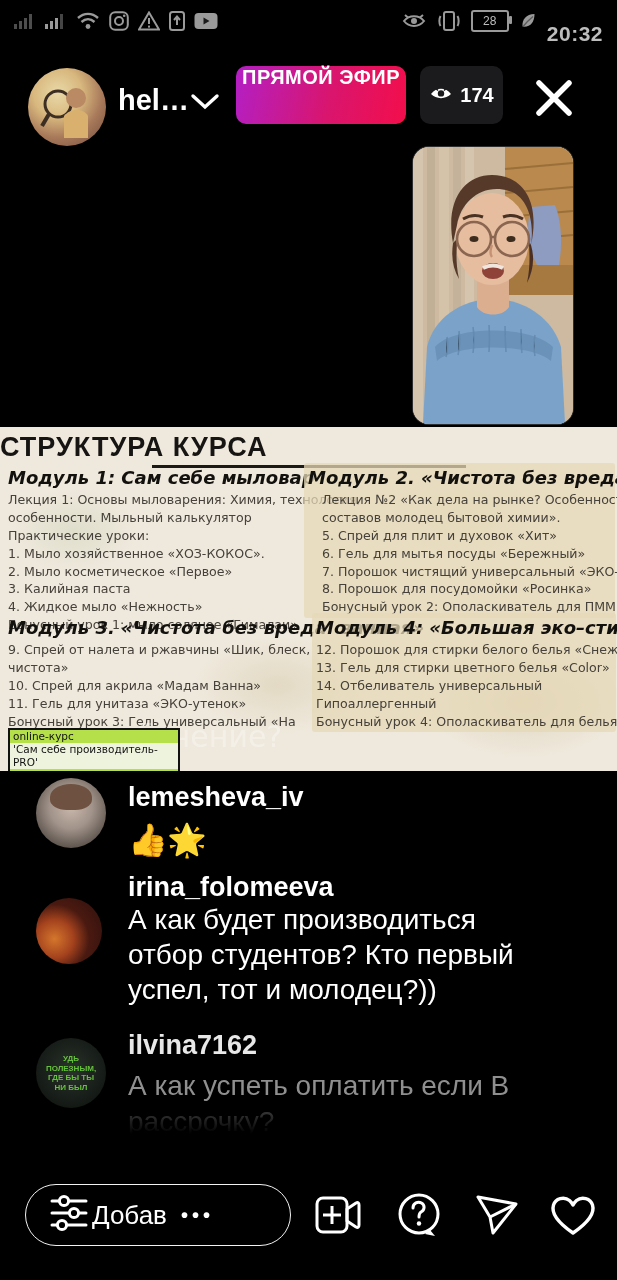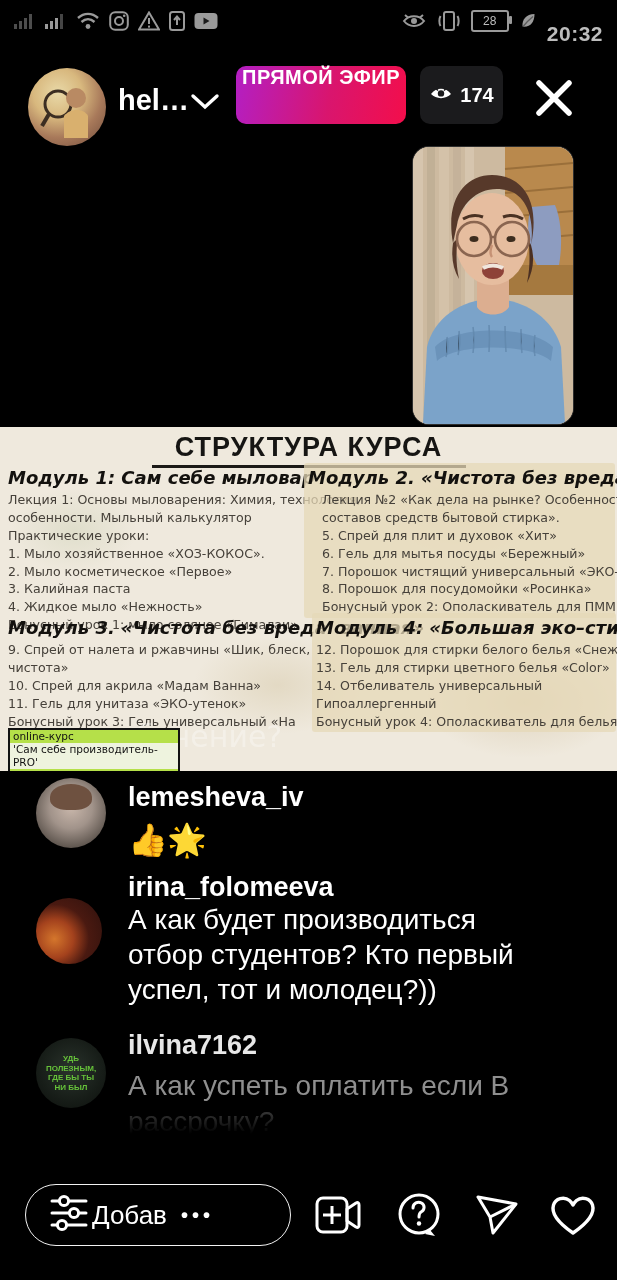--- a/index.html
+++ b/index.html
@@ -43,21 +43,21 @@
 
   
   .slide{position:absolute;top:427px;left:0;width:617px;height:344px;
     background:#efe9dd;color:#2d2a25;overflow:hidden;}
   .slide:before{content:"";position:absolute;inset:0;
     background:
       radial-gradient(90px 60px at 12% 30%,rgba(150,170,120,.18),transparent 70%),
       radial-gradient(120px 70px at 45% 75%,rgba(190,170,120,.25),transparent 70%),
       radial-gradient(140px 80px at 85% 80%,rgba(185,160,110,.28),transparent 70%),
       radial-gradient(100px 60px at 75% 25%,rgba(200,180,130,.20),transparent 70%);}
-  .slide-title{position:absolute;top:5px;left:0;width:100%;text-align:center;
+  .slide-title{position:absolute;top:5px;left:0;width:100%;text-align:left;
     font-size:27px;font-weight:bold;letter-spacing:1px;color:#161513;}
   .slide-title-underline{position:absolute;top:38px;left:152px;width:314px;height:3px;background:#1c1a17;}
   .module{position:absolute;font-family:"DejaVu Sans",sans-serif;}
   .m-head{font-size:18px;font-weight:bold;font-style:italic;color:#13110e;margin-bottom:3px;white-space:nowrap;}
   .m-line{font-size:12.6px;line-height:1.42;color:#46413a;white-space:nowrap;}
   .m1{left:8px;top:40px;width:292px;}
   .m2{left:308px;top:40px;width:305px;}
   .m2 .panel,.m4 .panel{position:absolute;left:-4px;top:-4px;right:-2px;bottom:-2px;
     background:rgba(230,216,183,.75);z-index:-1;border-radius:3px;}
   .m2 .m-line{padding-left:14px;}
@@ -287,21 +287,21 @@
     <div class="m-line">2. Мыло косметическое «Первое»</div>
     <div class="m-line">3. Калийная паста</div>
     <div class="m-line">4. Жидкое мыло «Нежность»</div>
     <div class="m-line">Бонусный урок 1: мыло соляное «Гималаи»</div>
   </div>
 
   <div class="module m2">
     <div class="panel"></div>
     <div class="m-head">Модуль 2. «Чистота без вреда: кухня»</div>
     <div class="m-line">Лекция №2 «Как дела на рынке? Особенности</div>
-    <div class="m-line">составов средств бытовой стирка».</div>
+    <div class="m-line">составов молодец бытовой химии».</div>
     <div class="m-line">5. Спрей для плит и духовок «Хит»</div>
     <div class="m-line">6. Гель для мытья посуды «Бережный»</div>
     <div class="m-line">7. Порошок чистящий универсальный «ЭКО-люкс»</div>
     <div class="m-line">8. Порошок для посудомойки «Росинка»</div>
     <div class="m-line">Бонусный урок 2: Ополаскиватель для ПММ «Лимончик»</div>
   </div>
 
   <div class="module m3">
     <div class="m-head">Модуль 3. «Чистота без вреда: ванная»</div>
     <div class="m-line">9.  Спрей от налета и ржавчины «Шик, блеск,</div>

